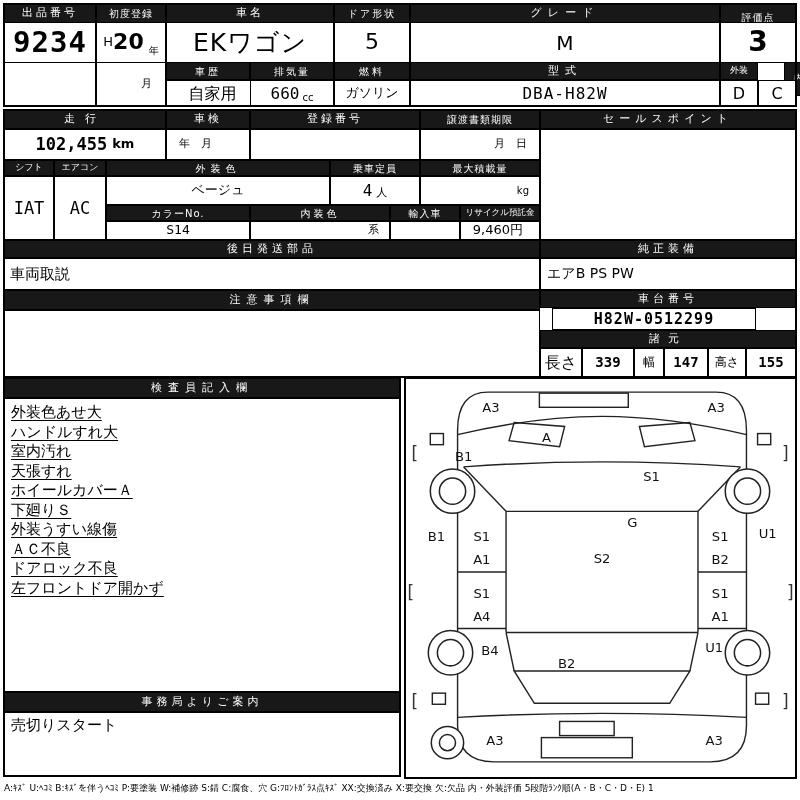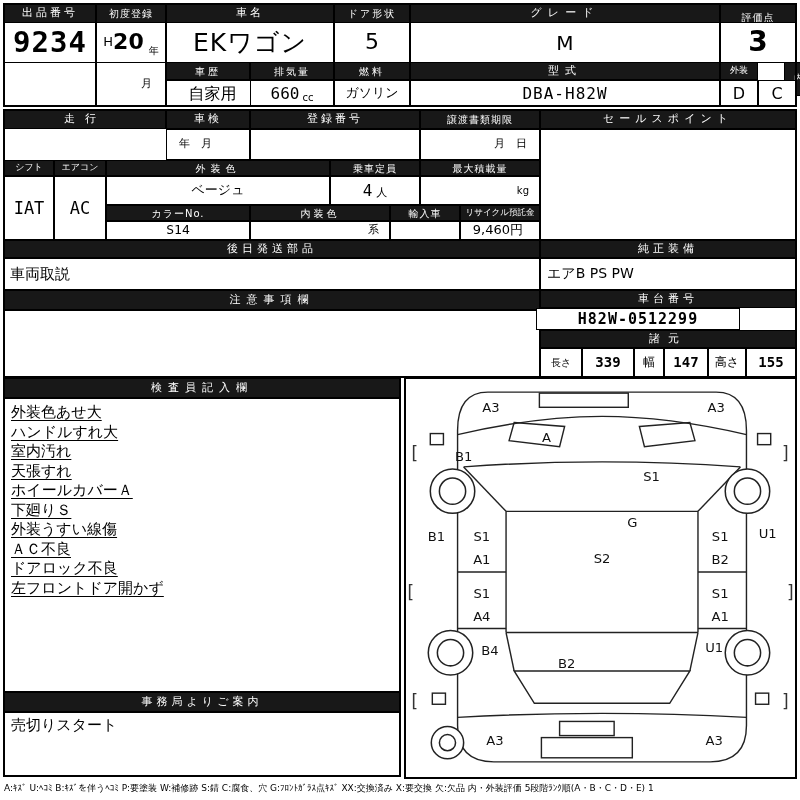--- a/index.html
+++ b/index.html
@@ -65,20 +65,24 @@
 
   <div class="c h" style="left:410px;top:62px;width:310px;height:18px;letter-spacing:6px">型式</div>
   <div class="c num" style="left:410px;top:80px;width:310px;height:27px;font-size:16px;letter-spacing:1px">DBA-H82W</div>
 
   <div class="c h3" style="left:720px;top:62px;width:38px;height:18px">外装</div>
   <div class="c h3" style="left:784px;top:62px;width:38px;height:34px">内装</div>
   <div class="c" style="left:720px;top:80px;width:38px;height:27px;font-size:16px">D</div>
   <div class="c" style="left:758px;top:80px;width:38px;height:27px;font-size:16px">C</div>
 
   <div class="c h" style="left:4px;top:110px;width:162px;height:19px;letter-spacing:10px">走行</div>
+  <div class="c" style="left:4px;top:129px;width:162px;height:31px">
+    <span class="num" style="font-size:17px;font-weight:bold">102,455</span>
+    <span style="font-size:13px;font-weight:bold;margin-left:5px">km</span>
+  </div>
 
   <div class="c h" style="left:166px;top:110px;width:84px;height:19px">車検</div>
   <div class="c left" style="left:166px;top:129px;width:84px;height:31px;font-size:11px;padding-left:12px">年　月</div>
 
   <div class="c h" style="left:250px;top:110px;width:170px;height:19px">登録番号</div>
   <div class="c" style="left:250px;top:129px;width:170px;height:31px"></div>
 
   <div class="c h2" style="left:420px;top:110px;width:120px;height:19px">譲渡書類期限</div>
   <div class="c right" style="left:420px;top:129px;width:120px;height:31px;font-size:11px;padding-right:12px">月　日</div>
 
@@ -113,24 +117,24 @@
   <div class="c h" style="left:4px;top:240px;width:536px;height:18px;letter-spacing:4px">後日発送部品</div>
   <div class="c left" style="left:4px;top:258px;width:536px;height:32px;font-size:15px;padding-left:5px">車両取説</div>
 
   <div class="c h" style="left:540px;top:240px;width:256px;height:18px;letter-spacing:4px">純正装備</div>
   <div class="c left" style="left:540px;top:258px;width:256px;height:32px;font-size:14px;padding-left:6px">エアB PS PW</div>
 
   <div class="c h" style="left:4px;top:290px;width:536px;height:20px;letter-spacing:6px">注意事項欄</div>
   <div class="c" style="left:4px;top:310px;width:536px;height:67px"></div>
 
   <div class="c h" style="left:540px;top:290px;width:256px;height:18px;letter-spacing:4px">車台番号</div>
-  <div class="c num" style="left:536px;top:308px;width:204px;height:22px;font-size:15px;font-weight:bold;letter-spacing:1px">H82W-0512299</div>
+  <div class="c num" style="left:552px;top:308px;width:204px;height:22px;font-size:15px;font-weight:bold;letter-spacing:1px">H82W-0512299</div>
   <div class="c h" style="left:540px;top:330px;width:256px;height:18px;letter-spacing:8px">諸元</div>
 
-  <div class="c" style="left:540px;top:348px;width:42px;height:29px;font-size:10px">長さ</div>
+  <div class="c" style="left:540px;top:348px;width:42px;height:29px;font-size:16px">長さ</div>
   <div class="c num" style="left:582px;top:348px;width:52px;height:29px;font-size:14px;font-weight:bold">339</div>
   <div class="c" style="left:634px;top:348px;width:30px;height:29px;font-size:12px">幅</div>
   <div class="c num" style="left:664px;top:348px;width:44px;height:29px;font-size:14px;font-weight:bold">147</div>
   <div class="c" style="left:708px;top:348px;width:38px;height:29px;font-size:12px">高さ</div>
   <div class="c num" style="left:746px;top:348px;width:50px;height:29px;font-size:14px;font-weight:bold">155</div>
 
   <div class="c h" style="left:4px;top:378px;width:396px;height:20px;letter-spacing:6px">検査員記入欄</div>
   <div class="c" id="notes-box" style="left:4px;top:398px;width:396px;height:294px">
       <div class="note-line">外装色あせ大</div>
       <div class="note-line">ハンドルすれ大</div>

